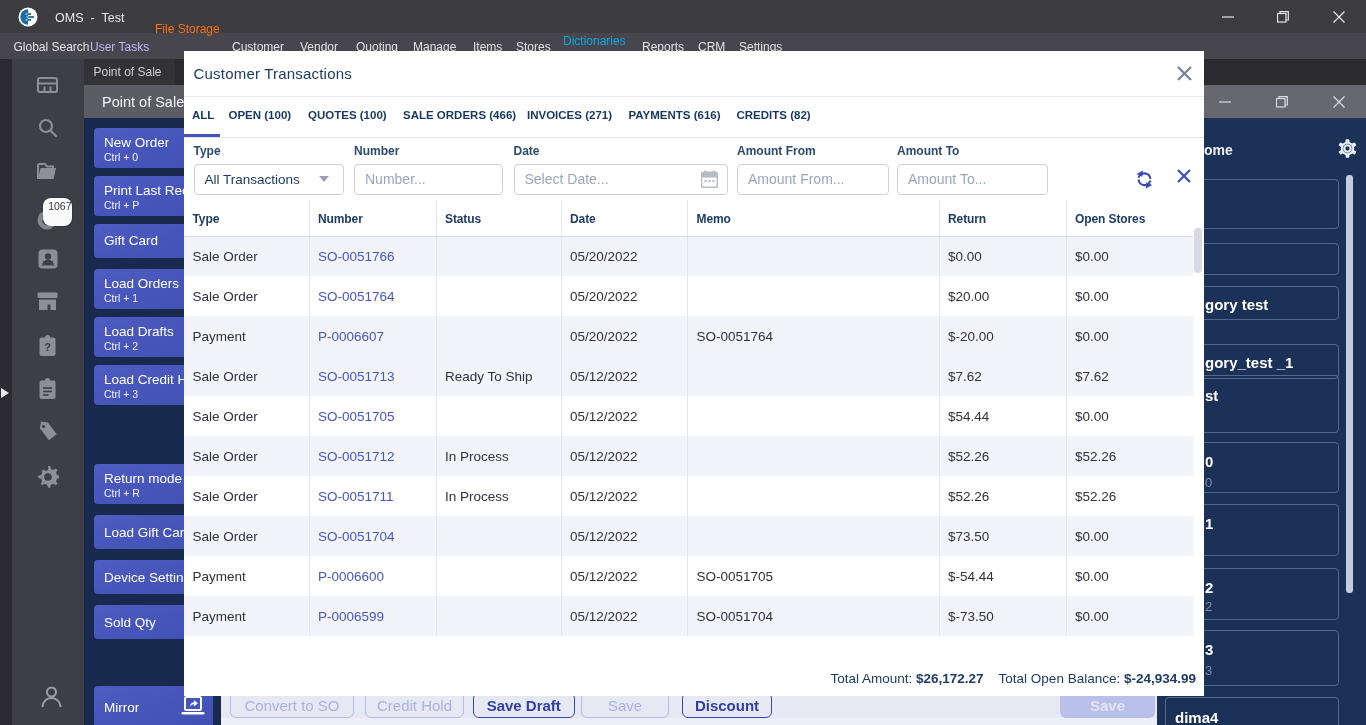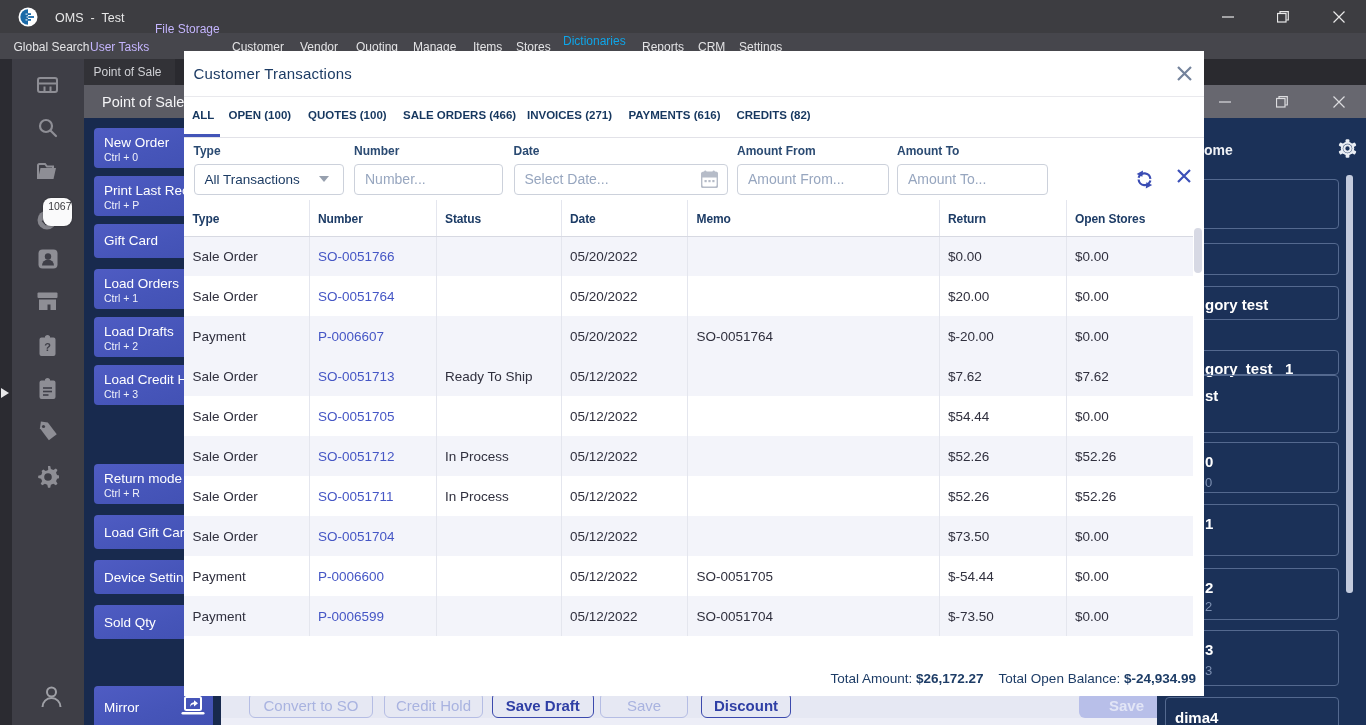--- a/index.html
+++ b/index.html
@@ -33,21 +33,21 @@
   background:linear-gradient(160deg,#4f5cc3 0%,#4655b9 55%,#4150b2 100%);
   color:#fff; padding-left:10px; overflow:hidden; }
 .posbtn .l1 { font-size:13.5px; line-height:17px; }
 .posbtn .l2 { font-size:10.5px; line-height:13px; color:rgba(255,255,255,0.92); }
 .posbtn.one { display:flex; align-items:center; padding-top:0; }
 
 
 .toolbar { left:221px; top:692px; width:936px; height:33px; background:#e6e8f3; }
 .toolbar .sub { position:absolute; left:0; top:26px; width:936px; height:7px; background:#edeef7; }
 .tbtn { position:absolute; top:0; height:26px; border-radius:6px; font-size:15px; font-weight:700;
-  display:flex; align-items:center; justify-content:center; background:transparent;margin-left:19px; }
+  display:flex; align-items:center; justify-content:center; background:transparent; }
 .tbtn.dis { border:1px solid #b5bde4; color:#a9b3e0; font-weight:400; }
 .tbtn.en { border:1.5px solid #3b49ad; color:#2f3fa5; }
 .tbtn.fill { background:#b8bfe9; border:none; color:#e2e5f6; }
 
 
 .rightpanel { left:1157px; top:118px; width:209px; height:607px; background:#1b3158; }
 .tile { position:absolute; left:8px; width:174px; border:1px solid #54698f; border-radius:4px; color:#fff; }
 .tile .t { position:absolute; left:39px; font-size:15px; font-weight:700; white-space:nowrap; }
 .tile .s { position:absolute; left:39px; font-size:13px; color:#7d90b2; }
 .rscroll { position:absolute; left:189px; top:57px; width:7px; height:418px; background:#c3cbde; border-radius:3px; }
@@ -98,21 +98,21 @@
       <rect x="0.5" y="2.5" width="8.5" height="8.5" fill="none" stroke="#e8e8e8" stroke-width="1.2"></rect>
       <path d="M3 2.5 V0.7 H11.3 V9 H9.2" fill="none" stroke="#e8e8e8" stroke-width="1.2"></path>
     </svg>
   <svg class="abs" style="left:1333px;top:11px" width="12" height="12" viewBox="0 0 12 12">
       <path d="M0.5 0.5 L11.5 11.5 M11.5 0.5 L0.5 11.5" stroke="#e8e8e8" stroke-width="1.2"></path>
     </svg>
 
   <div class="abs menubar"></div>
   <span class="abs" style="left:13.5px;top:39.5px;color:#e3e3e5;font-size:12px">Global Search</span>
   <span class="abs" style="left:90px;top:39.5px;color:#c4b5fd;font-size:12px">User Tasks</span>
-  <span class="abs" style="left:155px;top:22px;color:#c4b5fd;font-size:12px">File Storage</span>
+  <span class="abs" style="left:155px;top:22px;color:#f97316;font-size:12px">File Storage</span>
   <span class="abs" style="left:232px;top:39.5px;color:#e3e3e5;font-size:12px">Customer</span>
   <span class="abs" style="left:300px;top:39.5px;color:#e3e3e5;font-size:12px">Vendor</span>
   <span class="abs" style="left:356px;top:39.5px;color:#e3e3e5;font-size:12px">Quoting</span>
   <span class="abs" style="left:413px;top:39.5px;color:#e3e3e5;font-size:12px">Manage</span>
   <span class="abs" style="left:473px;top:39.5px;color:#e3e3e5;font-size:12px">Items</span>
   <span class="abs" style="left:516px;top:39.5px;color:#e3e3e5;font-size:12px">Stores</span>
   <span class="abs" style="left:563px;top:34px;color:#0ea5e9;font-size:12px">Dictionaries</span>
   <span class="abs" style="left:642px;top:39.5px;color:#e3e3e5;font-size:12px">Reports</span>
   <span class="abs" style="left:698px;top:39.5px;color:#e3e3e5;font-size:12px">CRM</span>
   <span class="abs" style="left:739px;top:39.5px;color:#e3e3e5;font-size:12px">Settings</span>
@@ -259,21 +259,21 @@
         <rect x="8.2" y="1.1" width="3.6" height="4.6" rx="1" transform="rotate(300 10 10)"></rect>
       </g>
       <circle cx="10" cy="10" r="4.5" fill="#1b3158"></circle>
       <circle cx="10" cy="10" r="3.1" fill="none" stroke="#e9edf3" stroke-width="2.1"></circle>
     </svg>
     <div class="tile" style="top:60.5px;height:50px"></div>
     <div class="tile" style="top:124.5px;height:32.5px"></div>
     <div class="tile" style="top:168px;height:34px">
         <span class="t" style="top:9px">gory test</span>
       </div>
-    <div class="tile" style="top:232px;height:25px">
+    <div class="tile" style="top:226px;height:35px">
         <span class="t" style="top:9px">gory_test _1</span>
       </div>
     <div class="tile" style="top:256.5px;height:58.5px">
         <span class="t" style="top:11px">st</span>
       </div>
     <div class="tile" style="top:323.5px;height:51.5px">
         <span class="t" style="top:10px">0</span>
         <span class="s" style="top:32px">0</span>
       </div>
     <div class="tile" style="top:386px;height:52px">

